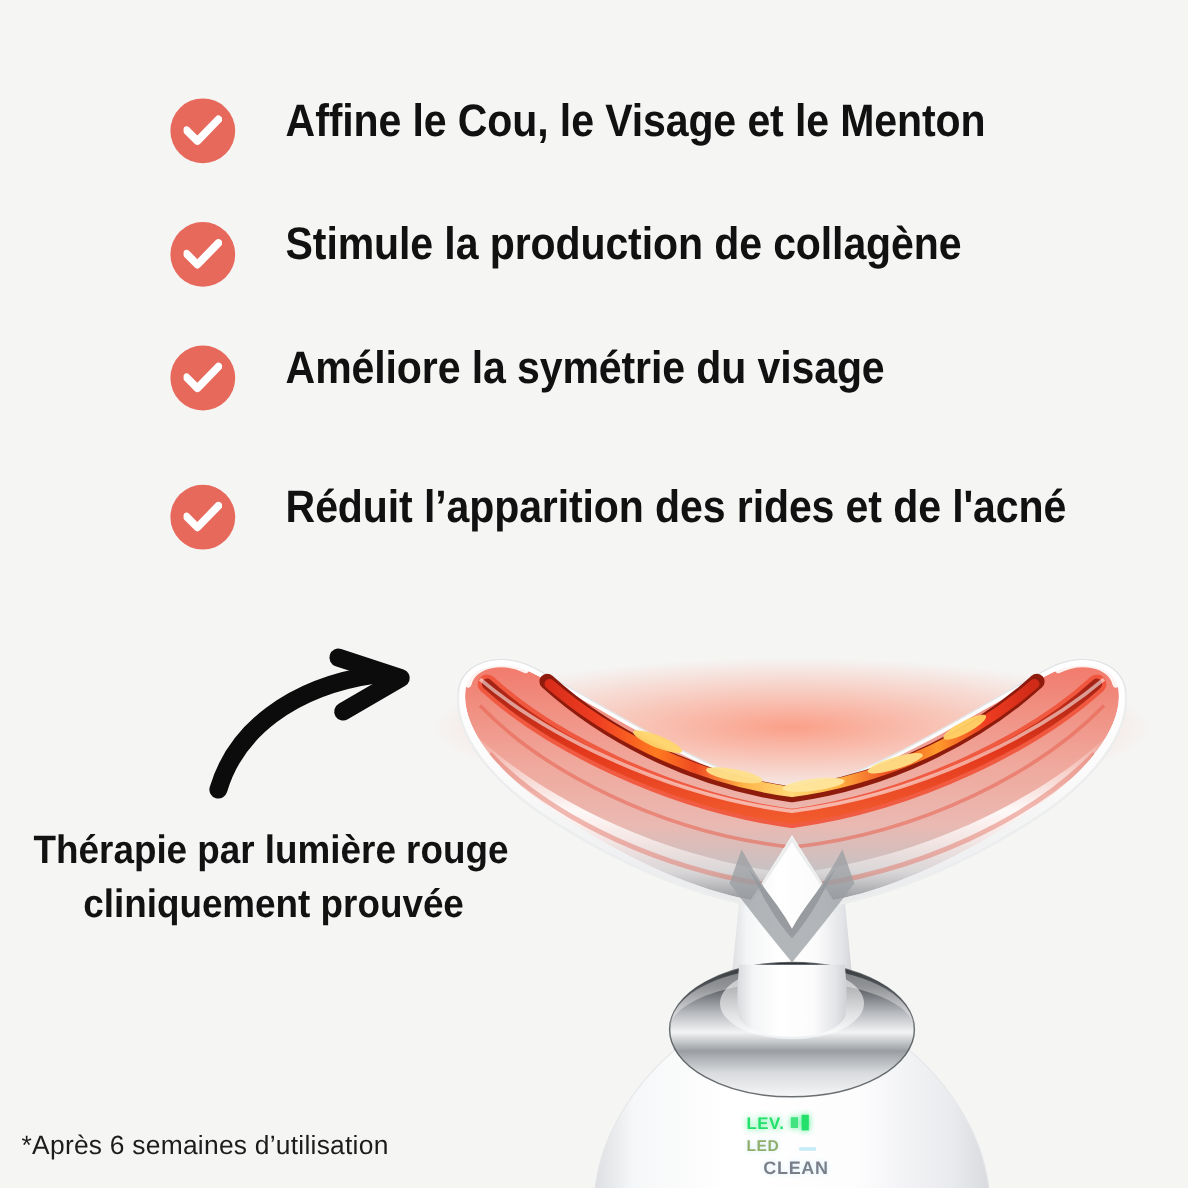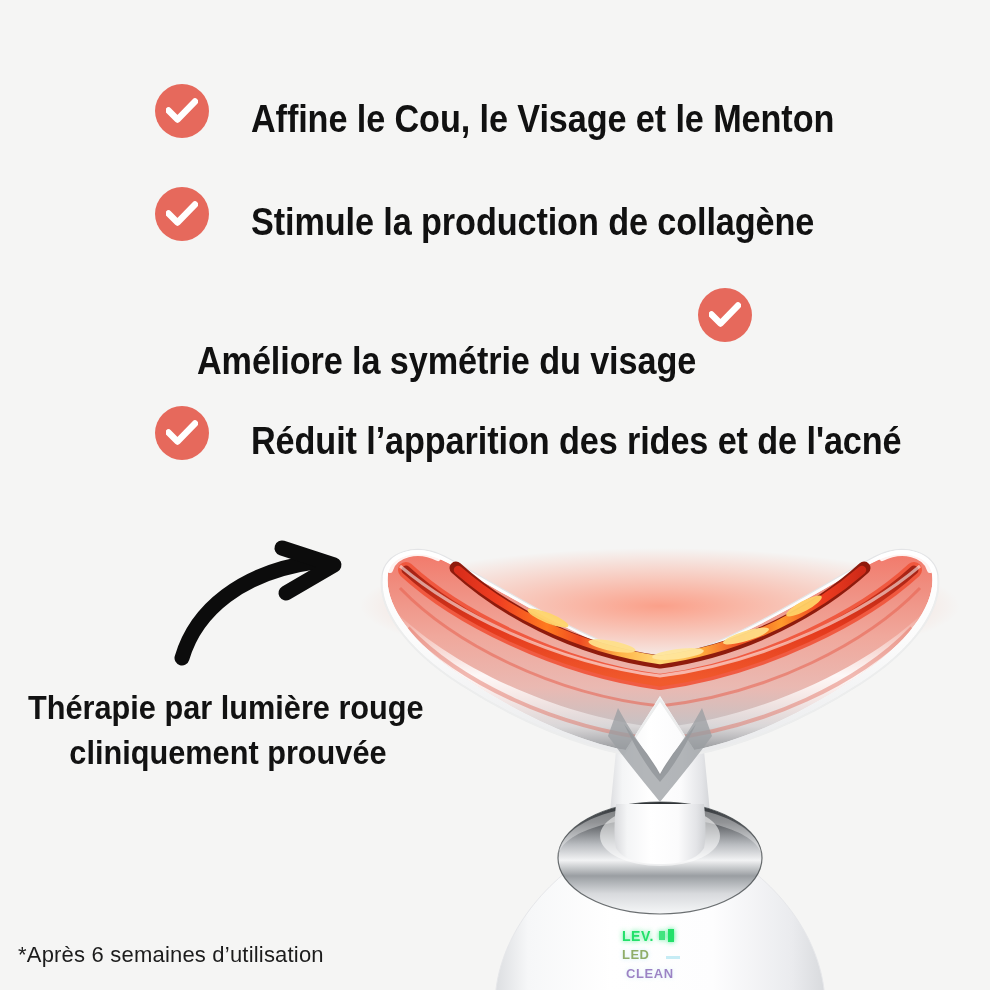--- a/index.html
+++ b/index.html
@@ -8,25 +8,25 @@
     background:#f5f5f4;
     font-family:"Liberation Sans",sans-serif;
     overflow:hidden;
     position:relative;
   }
   #stage{position:absolute;inset:0;width:990px;height:990px;overflow:hidden;background:#f5f5f4;}
 
   
   .benefits{position:absolute;left:0;top:0;width:990px;}
   .benefit-row{
-    position:absolute;left:155px;height:56px;display:flex;align-items:flex-end;
+    position:absolute;left:142px;height:56px;display:flex;align-items:flex-start;
   }
   .benefit-row.r0{top:82px;}
   .benefit-row.r1{top:185px;}
-  .benefit-row.r2{top:288px;flex-direction:column;}
+  .benefit-row.r2{top:288px;}
   .benefit-row.r3{top:392px;margin-top:12px;}
 
   .check-badge{
     width:54px;height:54px;border-radius:50%;
     background:#e6695c;
     flex:0 0 54px;
     position:relative;
   }
   .check-badge svg{position:absolute;left:11px;top:13px;}
 
@@ -81,22 +81,22 @@
   .readout .bars{display:inline-flex;gap:3px;margin-left:5px;align-items:center;}
   .readout .bars i{display:block;width:6px;background:#23e06a;box-shadow:0 0 5px rgba(40,235,120,.9);}
   .readout .bars i.b1{height:9px;opacity:.85;}
   .readout .bars i.b2{height:13px;}
   .readout .led{
     color:#4d7c0f;font-size:13px;font-weight:700;letter-spacing:0.5px;opacity:.62;
     text-shadow:0 0 4px rgba(120,210,235,.6);
   }
   .readout .led .dash{display:inline-block;width:14px;height:3px;background:#8fd9ec;margin-left:16px;opacity:.8;}
   .readout .clean{
-    color:#4c1d95;font-size:13px;font-weight:700;letter-spacing:0.6px;opacity:.55;
-    margin-left:4px;text-shadow:0 0 4px rgba(120,210,235,.5);
+    color:#0f172a;font-size:15px;font-weight:700;letter-spacing:0.6px;opacity:.55;
+    margin-left:14px;text-shadow:0 0 4px rgba(120,210,235,.5);
   }
 </style>
 </head>
 <body>
 
 <div id="stage">
 
   <div class="benefits">
 
     <div class="benefit-row r0">

